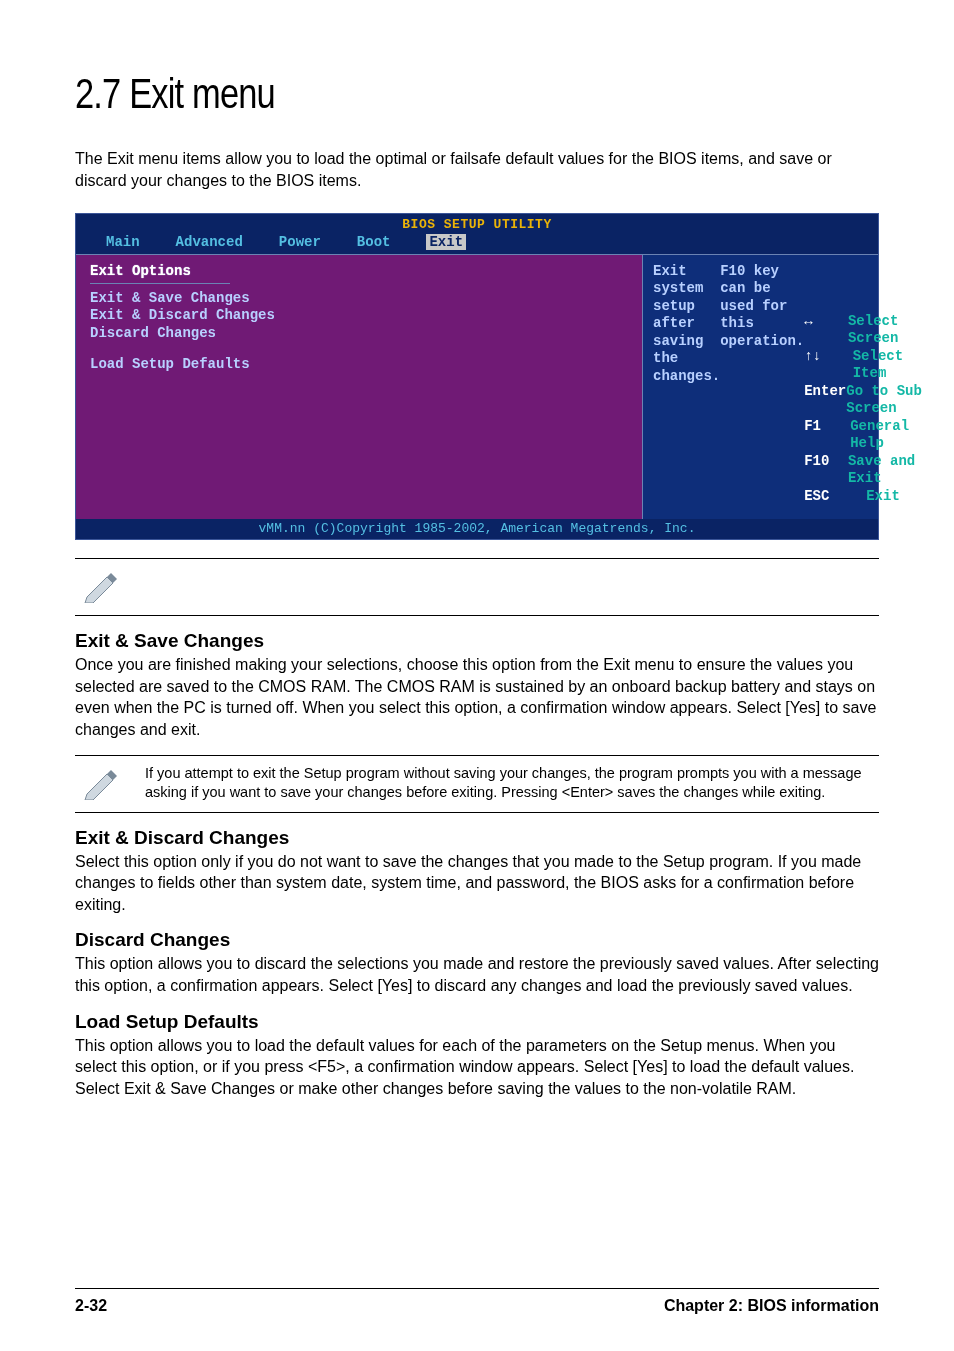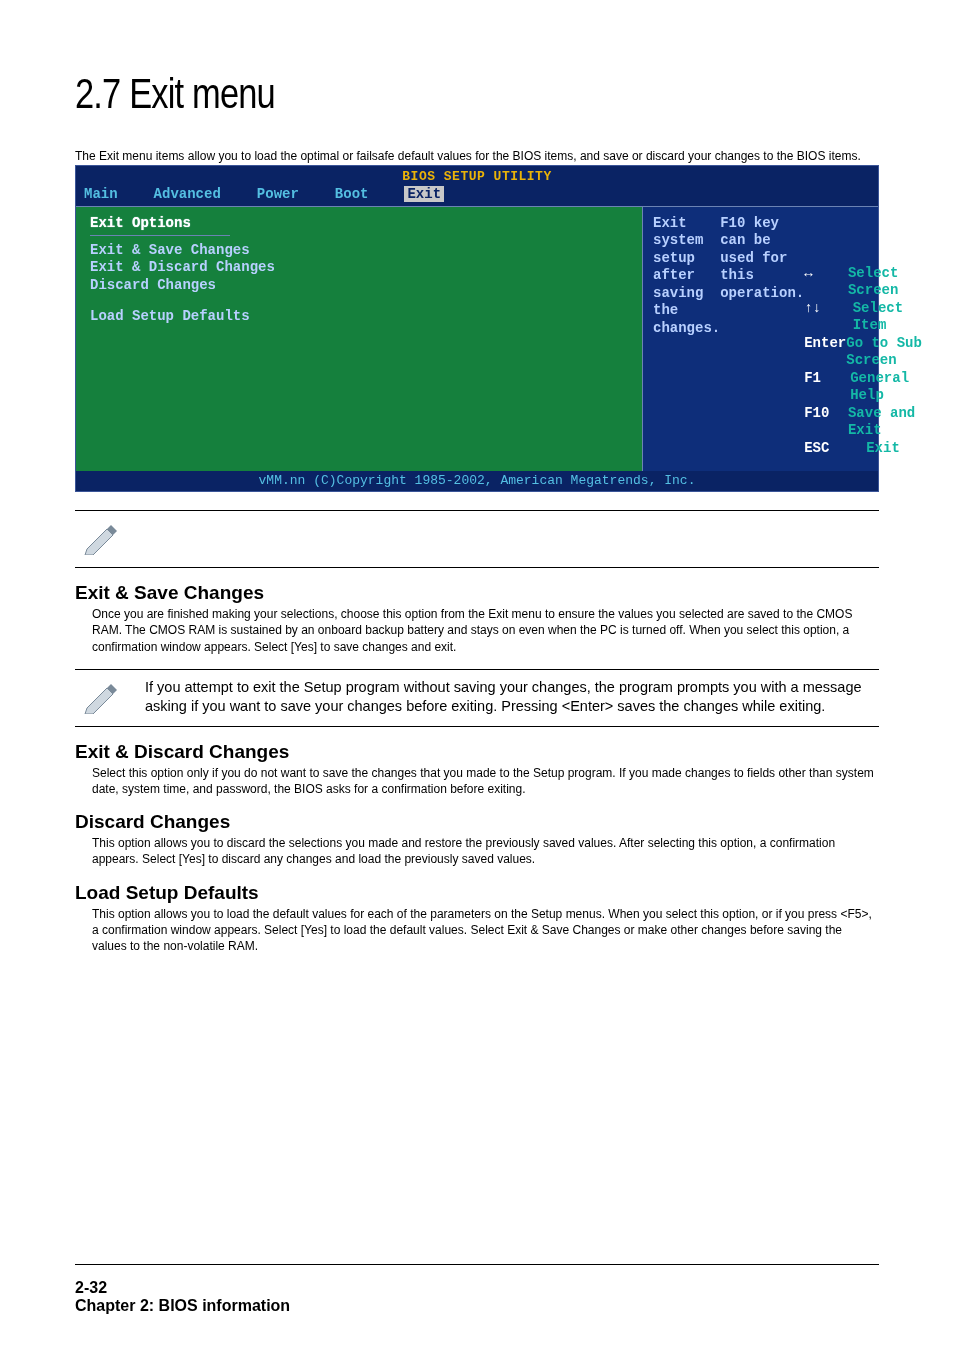--- a/index.html
+++ b/index.html
@@ -15,61 +15,62 @@
   .page-title {
     font-size: 42px;
     font-weight: normal;
     letter-spacing: -1px;
     margin-bottom: 30px;
     font-stretch: condensed;
     transform: scaleX(0.82);
     transform-origin: left;
   }
   .intro {
-    font-size: 12px;
+    font-size: 16px;
     line-height: 1.4;
+    margin-bottom: 20px;
   }
   .bios-box {
     border: 1px solid #3b5598;
     background: #0a2364;
     color: #fff;
     font-family: "Courier New", monospace;
     font-size: 14px;
     font-weight: bold;
     margin-bottom: 18px;
   }
   .bios-header {
     text-align: center;
     color: #eab308;
     font-size: 13px;
     padding-top: 3px;
     letter-spacing: 0.5px;
   }
   .bios-tabs {
     display: flex;
-    padding: 2px 14px 4px 8px;
+    padding: 2px 14px 4px 30px;
     gap: 36px;
     color: #54bfe2;
   }
   .bios-tab { color: #54bfe2; }
   .bios-tab.active {
     background: #c8c8c8;
     color: #0a2364;
     padding: 0 3px;
   }
   .bios-body {
     display: flex;
     border-top: 1px solid #6b83b3;
   }
   .bios-left {
     flex: 1;
     border-right: 1px solid #6b83b3;
     padding: 8px 14px 60px 14px;
     color: #d9e4ff;
-    background: #15803d;
+    background: #701a75;
   }
   .bios-left .group-title {
     color: #fff;
     text-shadow: 0 0 1px #d9e4ff;
   }
   .bios-left .divider {
     border-top: 1px solid #6b83b3;
     margin: 4px 0 6px 0;
     width: 140px;
   }
@@ -121,37 +122,35 @@
   .section {
     margin-top: 10px;
     margin-bottom: 2px;
   }
   .section h3 {
     font-size: 19px;
     font-weight: bold;
     margin-bottom: 2px;
   }
   .section p {
-    font-size: 12px;
+    font-size: 16px;
     line-height: 1.35;
     margin-bottom: 14px;
-    margin-left: 17px;
   }
   .footer {
     position: absolute;
     bottom: 36px;
     left: 75px;
     right: 75px;
     display: flex;
     justify-content: space-between;
     font-size: 16px;
     font-weight: bold;
     border-top: 1px solid #000;
-    padding-top: 14px;
-    flex-direction: column;
+    padding-top: 8px;
   }
   .pencil svg { width: 40px; height: 32px; }
 </style>
 </head>
 <body>
 
 <h1 class="page-title">2.7    Exit menu</h1>
 
 <p class="intro">The Exit menu items allow you to load the optimal or failsafe default values for the BIOS items, and save or discard your changes to the BIOS items.</p>
 

